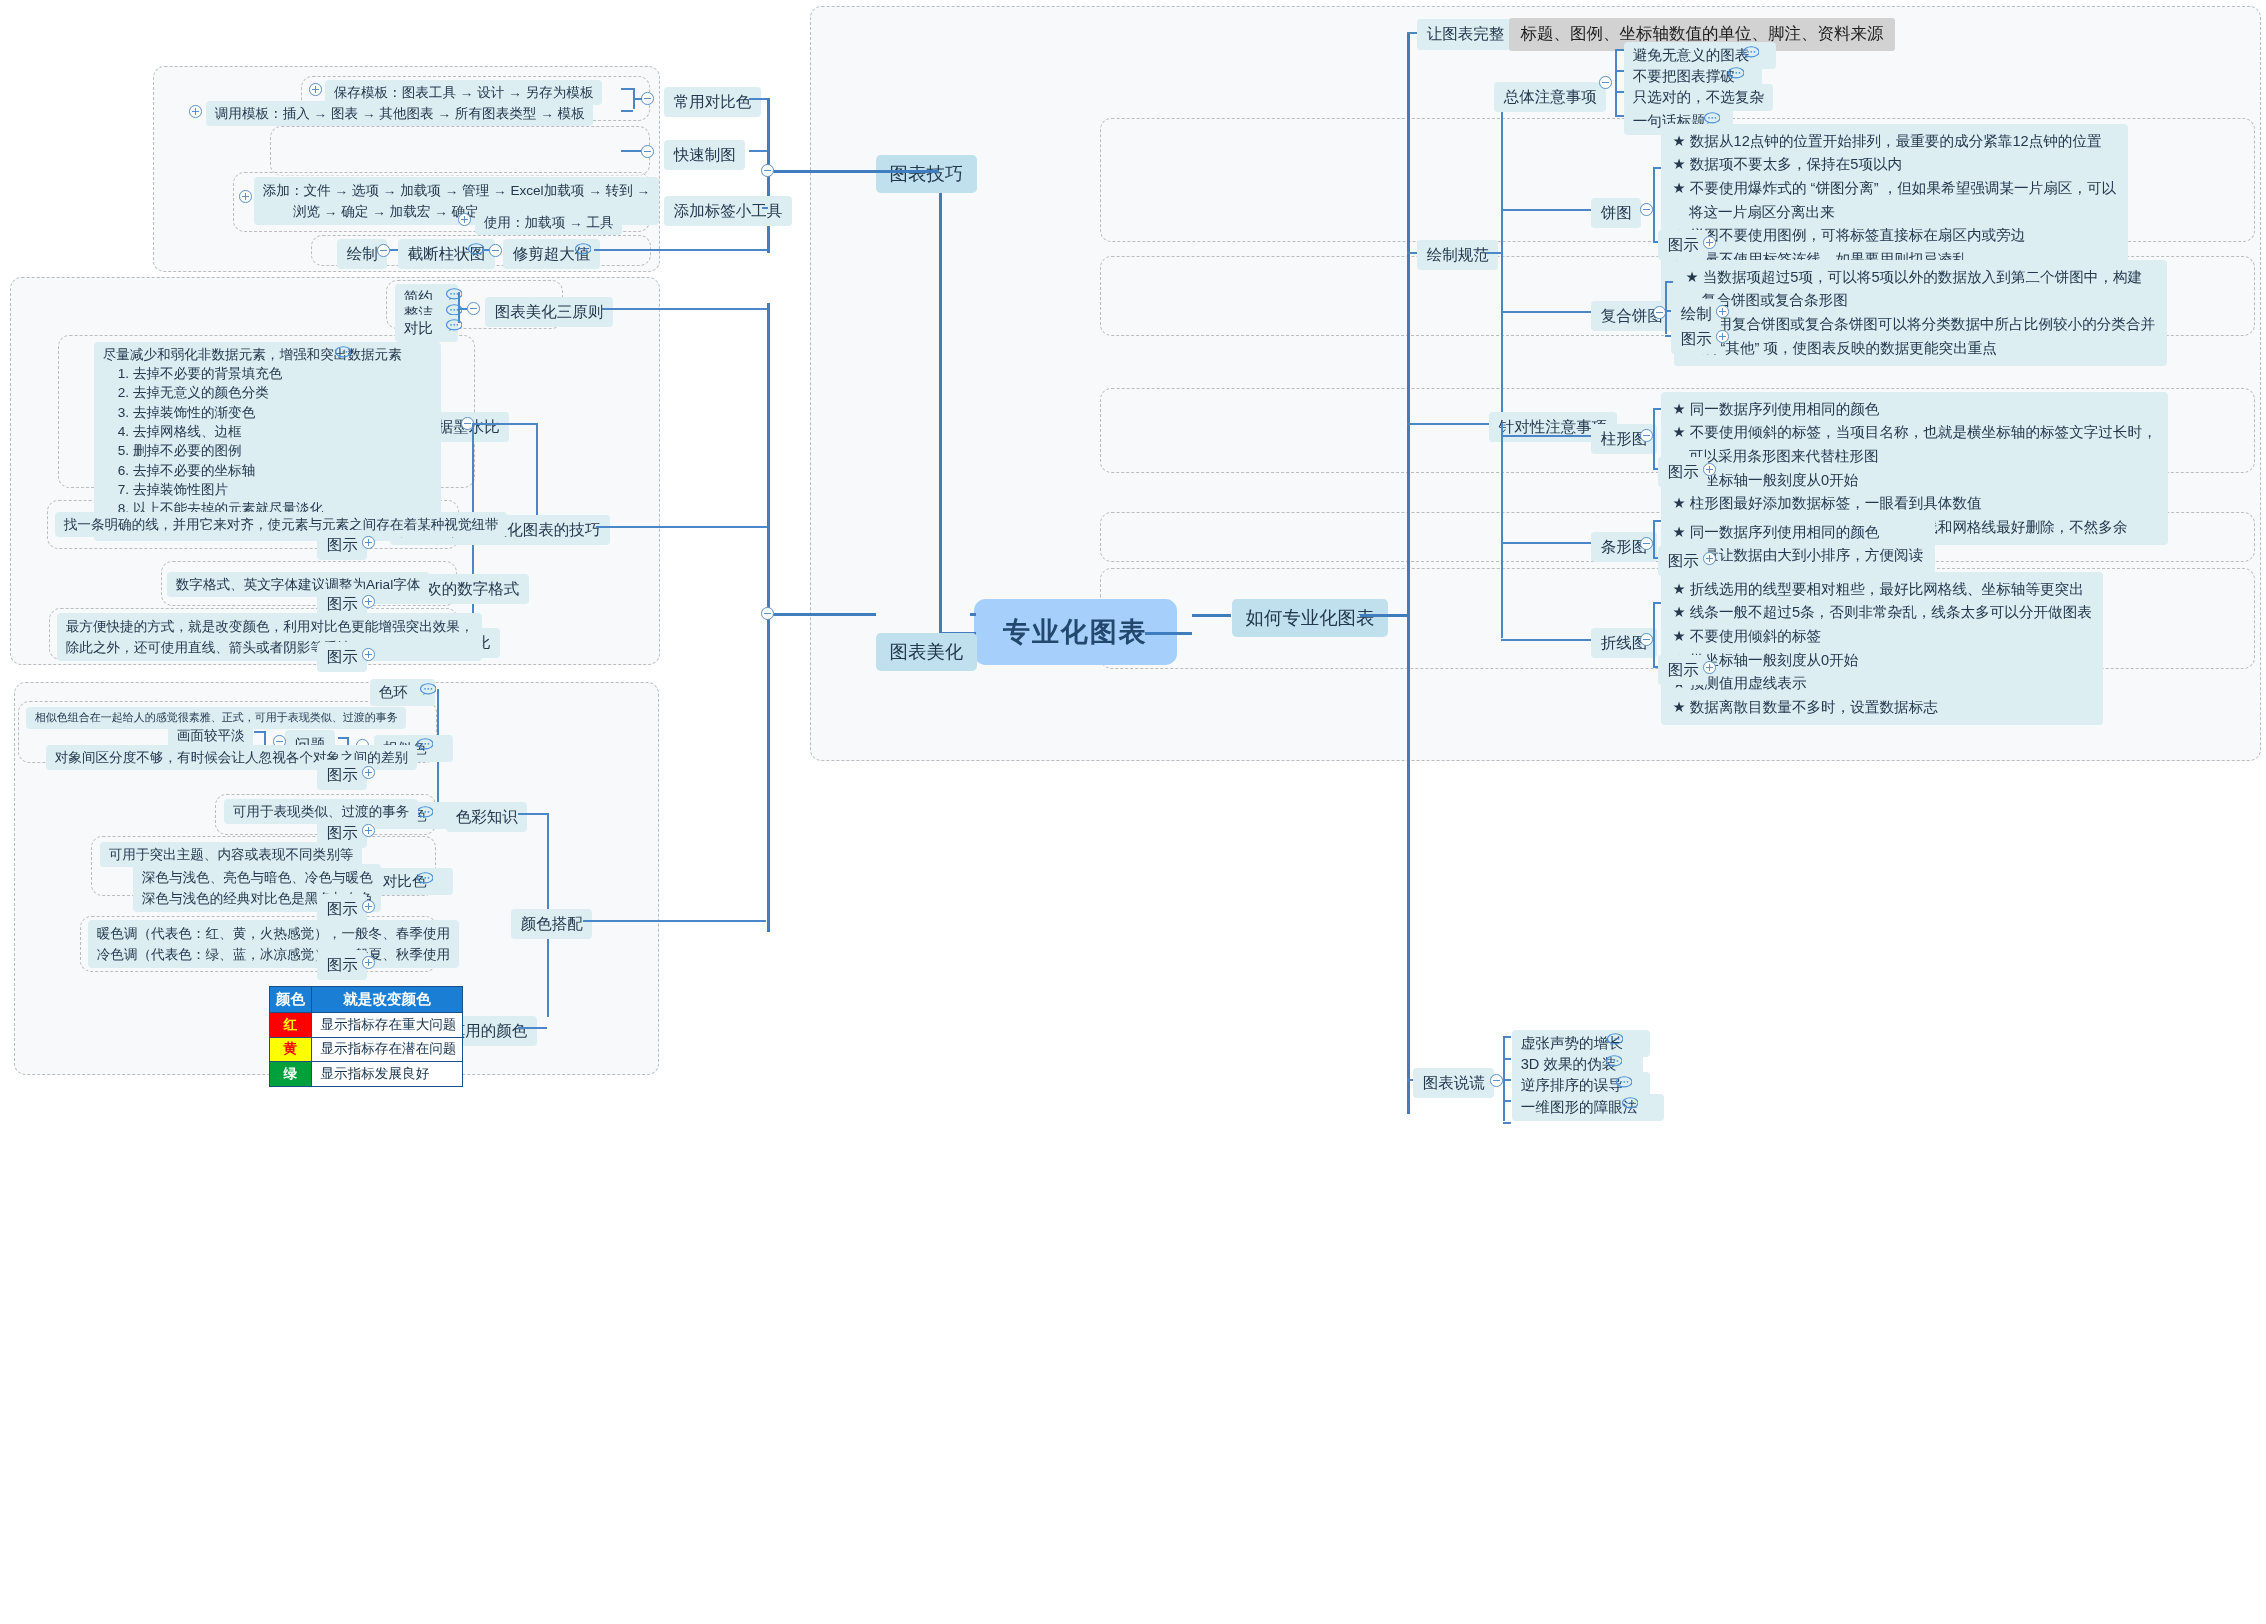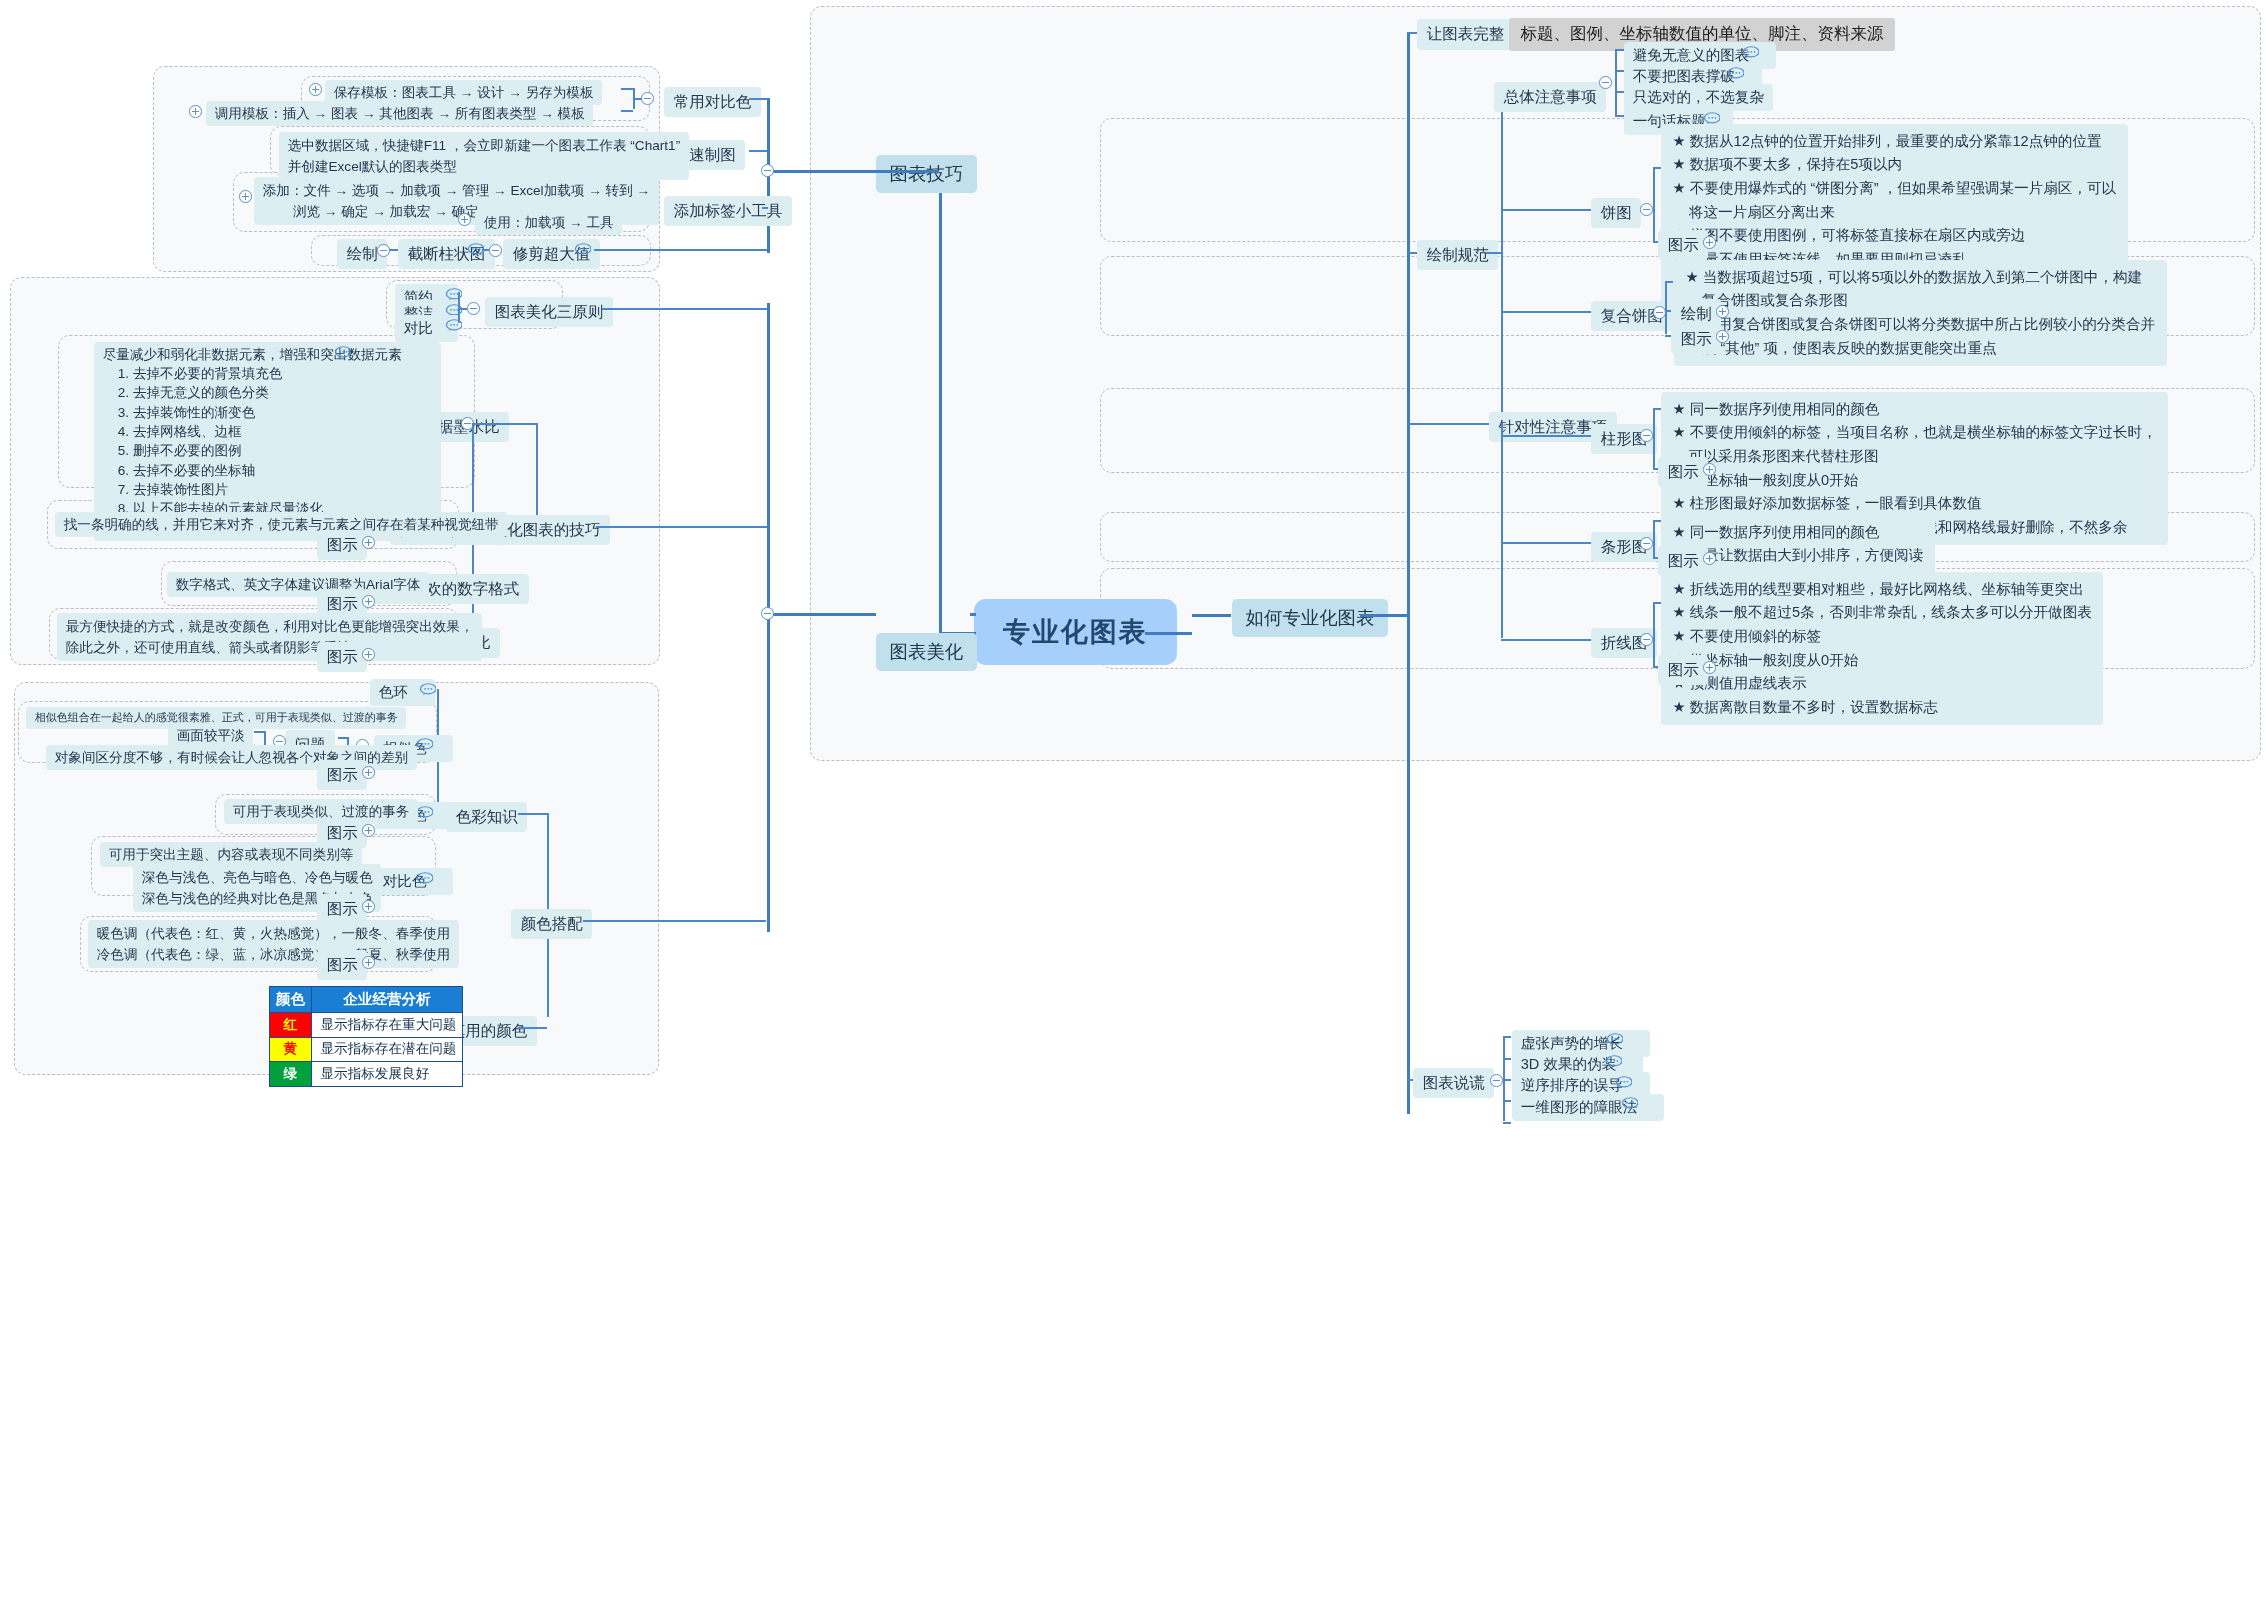--- a/index.html
+++ b/index.html
@@ -185,22 +185,20 @@
   <div class="ln lnh" style="left:621px;top:110px;width:11.6px;"></div>
   <div class="chip" style="left:325px;top:80px;font-size:13.6px;">保存模板：图表工具 → 设计 → 另存为模板</div>
   <div class="tog plus" style="left:309px;top:83px;"></div>
   <div class="chip" style="left:206px;top:101px;font-size:13.6px;">调用模板：插入 → 图表 → 其他图表 → 所有图表类型 → 模板</div>
   <div class="tog plus" style="left:189px;top:105px;"></div>
 
   <div class="chip mid" style="left:664px;top:140px;">快速制图</div>
   <div class="ln lnh" style="left:749px;top:150px;width:17.5px;"></div>
   <div class="tog" style="left:641px;top:145px;"></div>
   <div class="ln lnh" style="left:621px;top:150px;width:20.4px;"></div>
-  <div class="chip multi" style="left:279px;top:132px;font-size:13.6px;">选中数据区域，快捷键F11 ，会立即新建一个图表工作表 “Chart1”
-并创建Excel默认的图表类型</div>
 
   <div class="chip mid" style="left:664px;top:196px;">添加标签小工具</div>
   <div class="ln lnh" style="left:767px;top:207px;width:0px;"></div>
   <div class="ln lnh" style="left:762px;top:207px;width:5.8px;"></div>
   <div class="tog" style="left:641px;top:201px;"></div>
   <div class="ln lnv" style="left:633px;top:189px;height:29px;"></div>
   <div class="ln lnh" style="left:633px;top:207px;width:8.7px;"></div>
   <div class="ln lnh" style="left:621px;top:189px;width:11.6px;"></div>
   <div class="ln lnh" style="left:621px;top:218px;width:11.6px;"></div>
   <div class="chip multi" style="left:254px;top:177px;font-size:13.6px;">添加：文件 → 选项 → 加载项 → 管理 → Excel加载项 → 转到 →
@@ -460,21 +458,21 @@
   <div class="chip mid" style="left:440px;top:1016px;">慎用的颜色</div>
   <div class="ln lnh" style="left:518px;top:1027px;width:29px;"></div>
   <div class="ln lnh" style="left:427px;top:1027px;width:12.6px;"></div>
   <div class="ln lnv" style="left:427px;top:1004px;height:22px;"></div>
   <div class="ln lnh" style="left:421px;top:1004px;width:5.8px;"></div>
 
   <table class="ctable" style="left:269px;top:986px;width:152px;">
     <tbody>
         <tr>
       <th>颜色</th>
-      <th>企业经营分析</th>
+      <th>就是改变颜色</th>
     </tr>
     <tr>
       <td class="sw red">红</td>
       <td class="desc">显示指标存在重大问题</td>
     </tr>
     <tr>
       <td class="sw yel">黄</td>
       <td class="desc">显示指标存在潜在问题</td>
     </tr>
     <tr>

